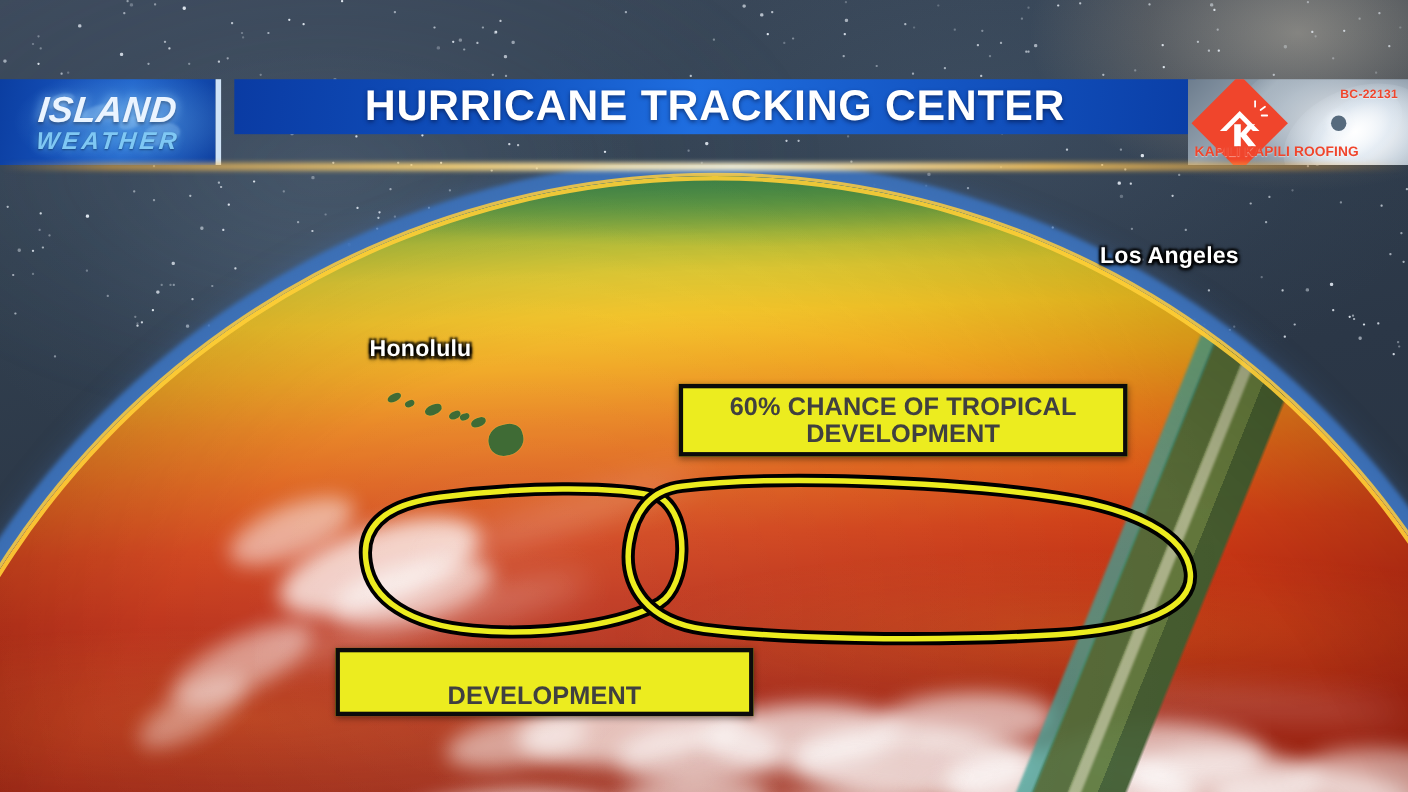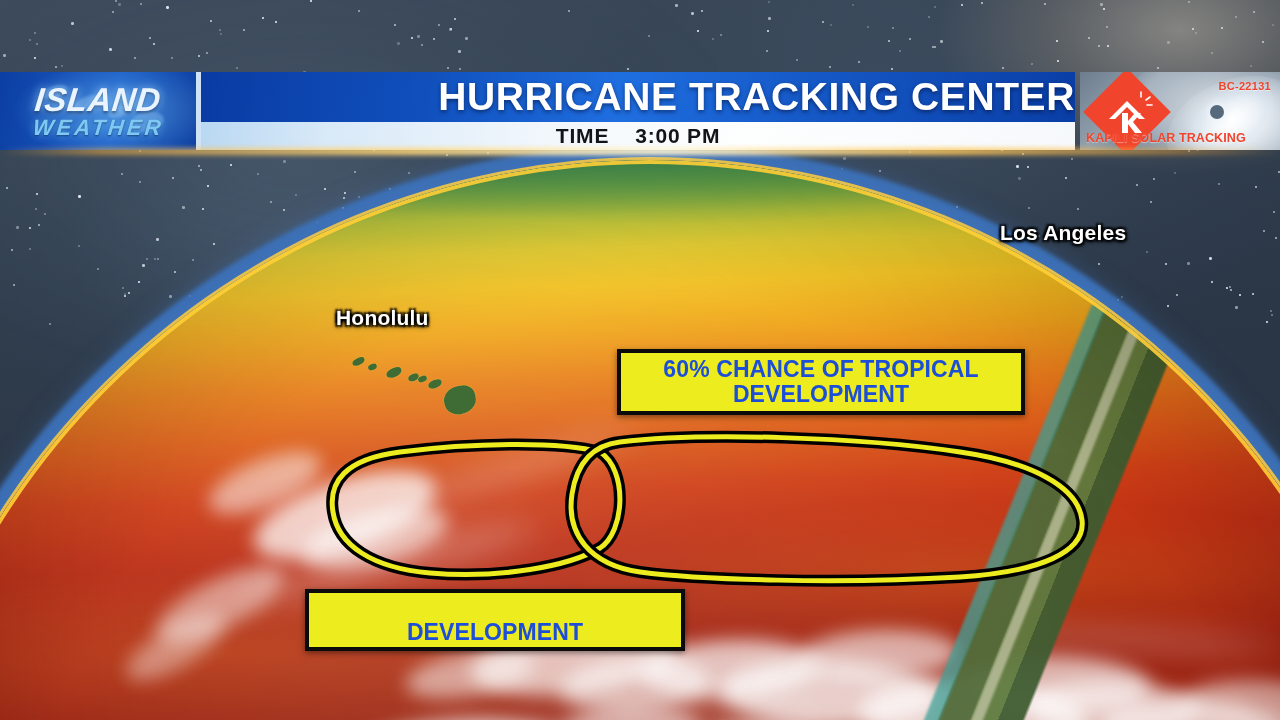--- a/index.html
+++ b/index.html
@@ -140,23 +140,23 @@
     position:relative; z-index:2;
     font-size:22px; font-weight:bold; letter-spacing:3px; line-height:23px;
     color:#7fc8f4; font-style:italic;
     text-shadow:0 0 9px rgba(90,180,240,.85), 0 1px 2px rgba(0,20,60,.7);
     transform:skewX(-6deg);
   }
   .tb-sep { position:absolute; left:196px; top:0; width:5px; height:78px; background:#cfe3f7; }
 
   .tb-main { position:absolute; left:201px; top:0; width:874px; height:78px; }
   .tb-main-top {
-    position:absolute; left:0; top:0; width:874px; height:50px;
+    position:absolute; left:12px; top:0; width:874px; height:50px;
     background:linear-gradient(96deg,#0a3ba3 0%, #1050bd 26%, #1f6ee0 48%, #1558c6 70%, #0a3ea6 100%);
-    display:flex; align-items:center; justify-content:flex-end;
+    display:flex; align-items:center; justify-content:center;
   }
   .tb-title {
     color:#ffffff; font-size:39px; font-weight:bold; letter-spacing:.6px;
     text-shadow:0 2px 4px rgba(0,12,50,.55);
     white-space:nowrap;
   }
   .tb-main-bot {
     position:absolute; left:0; top:50px; width:874px; height:28px;
     background:linear-gradient(92deg,#b9d8f2 0%, #d8e9f8 14%, #f2f7fc 40%, #fdfefe 62%, #f6f9fc 100%);
     display:flex; align-items:center; justify-content:center; gap:26px;
@@ -210,21 +210,21 @@
   #city-honolulu { left:336px; top:306px; }
   #city-losangeles { left:1000px; top:221px; }
 
   
   .callout {
     position:absolute; background:#ecec1f; border:4px solid #0b0b0b;
     display:flex; align-items:center; justify-content:center; text-align:center;
     box-shadow:0 2px 6px rgba(0,0,0,.45);
   }
   .callout span {
-    color:#1d4ed8; font-weight:bold; line-height:1.08; letter-spacing:.1px;
+    color:#404040; font-weight:bold; line-height:1.08; letter-spacing:.1px;
   }
   #callout-60 { left:617px; top:349px; width:408px; height:66px; }
   #callout-60 span { font-size:23px; }
   #callout-30 { left:305px; top:589px; width:380px; height:62px; }
   #callout-30 span { font-size:23px; }
 
   
   .annot { position:absolute; left:0; top:0; width:1280px; height:720px; pointer-events:none; }
 </style>
 </head>
@@ -751,24 +751,20 @@
       <div class="logo-island">ISLAND</div>
       <div class="logo-weather">WEATHER</div>
     </div>
 
     <div class="tb-sep"></div>
 
     <div class="tb-main">
       <div class="tb-main-top">
         <div class="tb-title">HURRICANE TRACKING CENTER</div>
       </div>
-      <div class="tb-main-bot">
-        <div class="tb-time-label">TIME</div>
-        <div class="tb-time-value">3:00 PM</div>
-      </div>
     </div>
 
     <div class="tb-sponsor">
       <div class="sp-swirl" style="left:40px; top:-26px; width:220px; height:140px;
            background:radial-gradient(ellipse at 50% 50%, rgba(255,255,255,.92) 0%, rgba(230,238,245,.5) 45%, rgba(120,140,160,0) 75%);"></div>
       <div class="sp-swirl" style="left:84px; top:8px; width:140px; height:92px;
            background:radial-gradient(ellipse at 50% 50%, rgba(255,255,255,.95) 0%, rgba(225,235,245,.45) 52%, rgba(120,140,160,0) 78%);
            transform:rotate(-22deg);"></div>
       <div class="sp-swirl" style="left:104px; top:20px; width:96px; height:56px;
            background:radial-gradient(ellipse at 50% 50%, rgba(255,255,255,.98) 0%, rgba(220,232,244,.4) 55%, rgba(120,140,160,0) 80%);
@@ -780,19 +776,19 @@
         <path d="M 13 38 L 31 20 L 49 38 L 43 38 L 31 26 L 19 38 Z" fill="#ffffff"></path>
         <path d="M 26 32 L 32 32 L 32 40 L 39 32 L 45 32 L 37 41 L 46 52 L 39 52 L 32 43 L 32 52 L 26 52 Z" fill="#ffffff"></path>
         <g stroke="#ffffff" stroke-width="1.6" stroke-linecap="round">
           <line x1="45" y1="16" x2="45" y2="11"></line>
           <line x1="50" y1="19" x2="54" y2="16"></line>
           <line x1="51" y1="24" x2="56" y2="24"></line>
         </g>
       </svg>
 
       <div class="sp-lic">BC-22131</div>
-      <div class="sp-name">KAPILI SOLAR TRACKING</div>
+      <div class="sp-name">KAPILI KAPILI ROOFING</div>
     </div>
 
     <div class="tb-glow"></div>
   </div>
 
 </div>
 
 </body></html>

